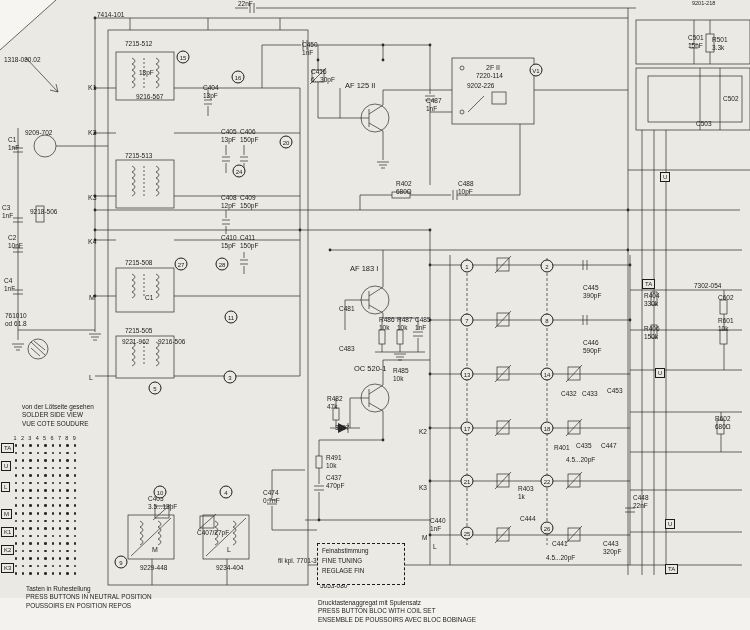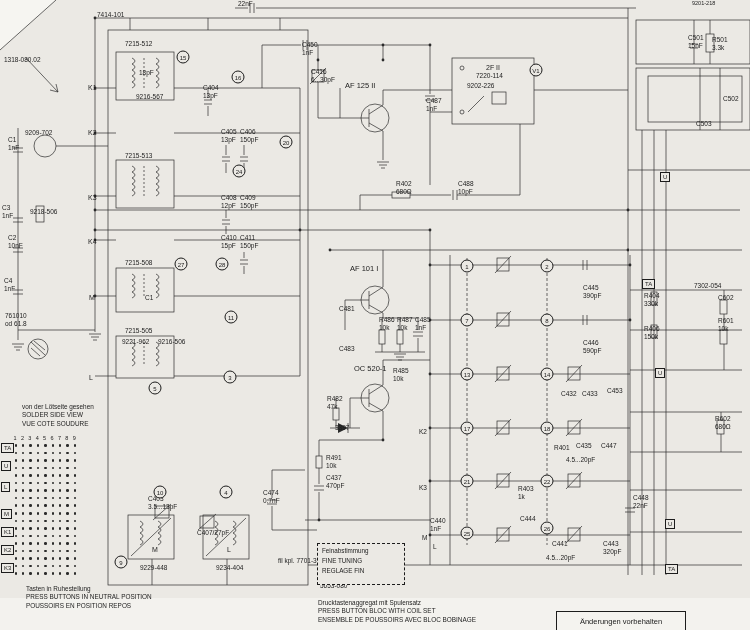--- a/index.html
+++ b/index.html
@@ -396,21 +396,21 @@
       <span class="lb" style="left: 240px; top: 137px;">150pF</span>
       <span class="lb" style="left: 221px; top: 195px;">C408</span>
       <span class="lb" style="left: 221px; top: 203px;">12pF</span>
       <span class="lb" style="left: 240px; top: 195px;">C409</span>
       <span class="lb" style="left: 240px; top: 203px;">150pF</span>
       <span class="lb" style="left: 221px; top: 235px;">C410</span>
       <span class="lb" style="left: 221px; top: 243px;">15pF</span>
       <span class="lb" style="left: 240px; top: 235px;">C411</span>
       <span class="lb" style="left: 240px; top: 243px;">150pF</span>
       <span class="lb" style="left: 145px; top: 295px;">C1</span>
-      <span class="lb" style="left: 350px; top: 265px; font-size: 7.5px;">AF 101 I</span>
+      <span class="lb" style="left: 350px; top: 265px; font-size: 7.5px;">AF 183 I</span>
       <span class="lb" style="left: 354px; top: 365px; font-size: 7.5px;">OC 520-1</span>
       <span class="lb" style="left: 339px; top: 306px;">C481</span>
       <span class="lb" style="left: 339px; top: 346px;">C483</span>
       <span class="lb" style="left: 379px; top: 317px;">R486</span>
       <span class="lb" style="left: 379px; top: 325px;">10k</span>
       <span class="lb" style="left: 397px; top: 317px;">R487</span>
       <span class="lb" style="left: 397px; top: 325px;">10k</span>
       <span class="lb" style="left: 415px; top: 317px;">C485</span>
       <span class="lb" style="left: 415px; top: 325px;">1nF</span>
       <span class="lb" style="left: 393px; top: 368px;">R485</span>
@@ -700,17 +700,14 @@
     <div>FINE TUNING</div>
     <div>REGLAGE FIN</div>
   </div>
 
   <div class="note" style="left:318px;top:599px">
     <div>Drucktastenaggregat mit Spulensatz</div>
     <div>PRESS BUTTON BLOC WITH COIL SET</div>
     <div>ENSEMBLE DE POUSSOIRS AVEC BLOC BOBINAGE</div>
   </div>
 
-  <div class="chbox">
-    <span>Änderungen vorbehalten</span>
-  </div>
 
 </div>
 
 </body></html>

